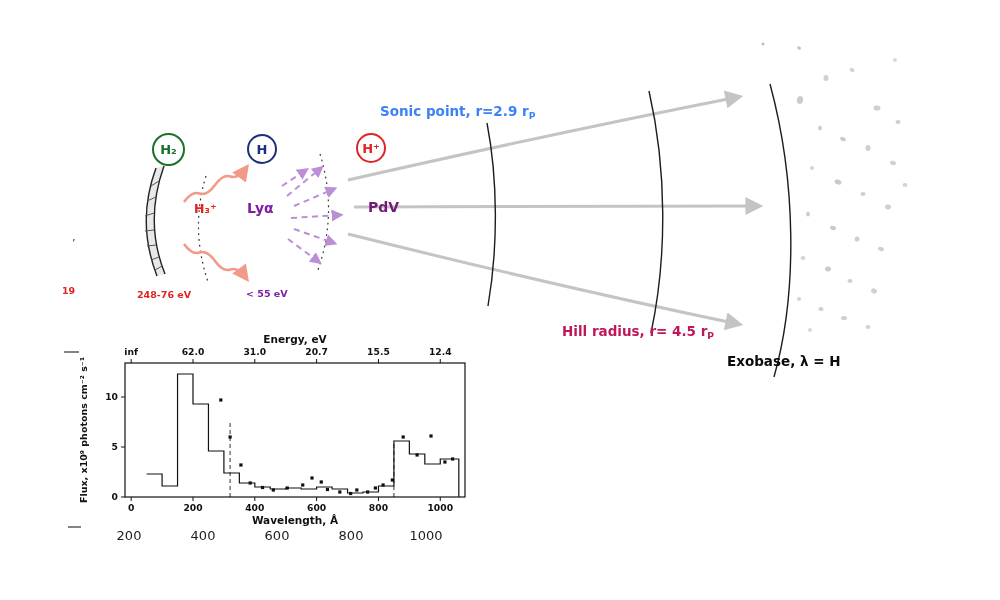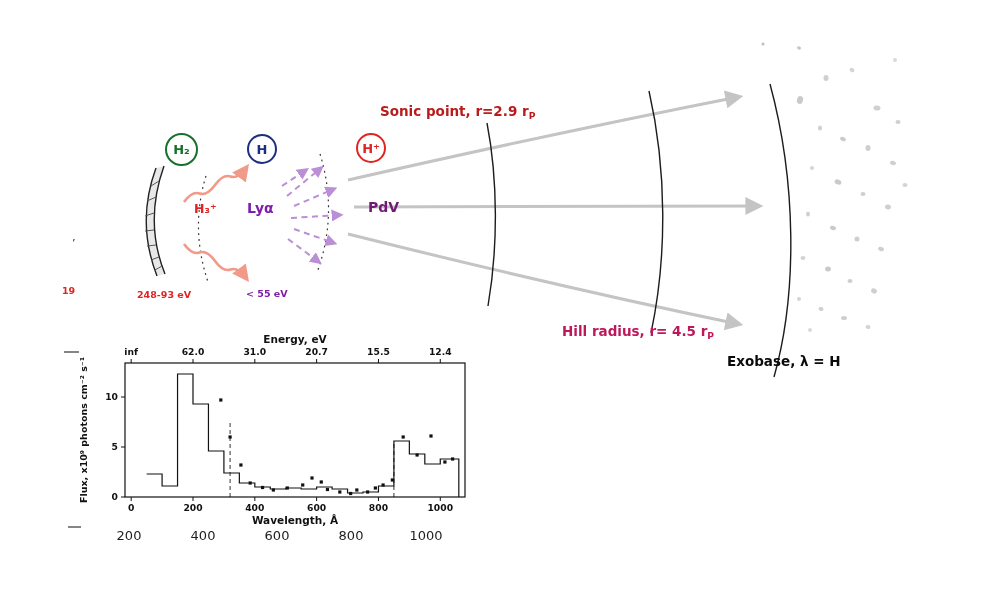--- a/index.html
+++ b/index.html
@@ -4,21 +4,21 @@
 <style>
   html,body{margin:0;padding:0;background:#ffffff;}
   #figure{position:relative;width:1000px;height:600px;background:#ffffff;overflow:hidden;
           font-family:"DejaVu Sans","Liberation Sans",sans-serif;color:#111;}
   #diagram-svg{position:absolute;left:0;top:0;}
   .lbl{position:absolute;white-space:nowrap;line-height:1;}
   .bold{font-weight:bold;}
   .lbl sub{font-size:68%;font-weight:bold;vertical-align:-3px;}
   .species{position:absolute;border-radius:50%;background:#fff;display:flex;align-items:center;
            justify-content:center;font-weight:bold;font-size:13px;border:2.5px solid var(--c);color:var(--c);}
-  .sonic{left:380px;top:105px;font-size:13.5px;color:#b91c1c;}
+  .sonic{left:380px;top:105px;font-size:13.5px;color:#3b82f6;}
   .hill{left:562px;top:325px;font-size:13.5px;color:#be185d;}
   .exo{left:727px;top:355px;font-size:13.5px;color:#0b0b0b;text-align:right;}
   .pdv{left:368px;top:200px;font-size:14px;font-weight:600;color:#701a75;}
   .lya{left:247px;top:201px;font-size:14px;color:var(--lya-purple);}
   .h3p{left:194px;top:203px;font-size:12.5px;color:var(--hplus-red);}
   .bandhard{left:137px;top:290px;font-size:9.5px;color:var(--hplus-red);}
   .bandsoft{left:246px;top:289px;font-size:9.5px;color:var(--lya-purple);}
   .fragment{left:62px;top:286px;font-size:9.5px;color:var(--hplus-red);font-weight:bold;}
   .straytick{left:72px;top:238px;font-size:11px;color:#333;}
   #inset-chart{position:absolute;left:60px;top:330px;}
@@ -118,41 +118,41 @@
         <ellipse cx="905" cy="185" rx="2.5" ry="2" transform="rotate(0 905 185)" style="fill:var(--speckle-gray)" opacity="0.45"></ellipse>
         <ellipse cx="810" cy="330" rx="2" ry="2" transform="rotate(0 810 330)" style="fill:var(--speckle-gray)" opacity="0.4"></ellipse>
       </g>
 
     <g stroke="#333" stroke-width="1.2">
       <line x1="64" y1="352" x2="79" y2="352"></line>
       <line x1="68" y1="527" x2="81" y2="527"></line>
     </g>
   </svg>
 
-  <div class="species" style="left:165px;top:133px;width:29px;height:29px;--c:var(--h2-green);">
+  <div class="species" style="left:152px;top:133px;width:29px;height:29px;--c:var(--h2-green);">
     <span>H₂</span>
   </div>
   <div class="species" style="left:247px;top:134px;width:26px;height:26px;--c:var(--h-navy);">
     <span>H</span>
   </div>
   <div class="species" style="left:356px;top:133px;width:26px;height:26px;--c:var(--hplus-red);">
     <span>H⁺</span>
   </div>
 
   <div class="lbl bold sonic">
     <span>Sonic point, r=2.9 r</span><sub>P</sub>
   </div>
   <div class="lbl bold hill">
     <span>Hill radius, r= 4.5 r</span><sub>P</sub>
   </div>
   <div class="lbl bold exo">Exobase, λ = H</div>
   <div class="lbl pdv">PdV</div>
   <div class="lbl bold lya">Lyα</div>
   <div class="lbl bold h3p">H₃⁺</div>
-  <div class="lbl bold bandhard">248-93 eV</div>
+  <div class="lbl bold bandhard">248-76 eV</div>
   <div class="lbl bold bandsoft">&lt; 55 eV</div>
   <div class="lbl fragment">19</div>
   <div class="lbl straytick">’</div>
 
   <svg id="inset-chart" width="420" height="210" viewBox="0 0 420 210">
       <line x1="170.0909090909091" x2="170.0909090909091" y1="167" y2="91" stroke="#333" stroke-width="1" stroke-dasharray="4 3"></line>
       <line x1="333.9090909090909" x2="333.9090909090909" y1="167" y2="113" stroke="#333" stroke-width="1" stroke-dasharray="4 3"></line>
       <path d="M86.63636363636363,144H102.0909090909091V156H117.54545454545455V44H133V74H148.45454545454544V121H163.9090909090909V143H179.36363636363637V153H194.8181818181818V157H210.27272727272725V159H225.72727272727272V158H241.1818181818182V159H256.6363636363636V157H272.0909090909091V159H287.5454545454545V163H303V162H318.4545454545455V156H333.9090909090909V111H349.3636363636363V124H364.8181818181818V134H380.27272727272725V129H398.8181818181818V167" fill="none" stroke="#111" stroke-width="1.2"></path>
       <rect x="159.21818181818182" y="68.4" width="3.2" height="3.2" fill="#111"></rect>
       <rect x="168.4909090909091" y="105.4" width="3.2" height="3.2" fill="#111"></rect>

